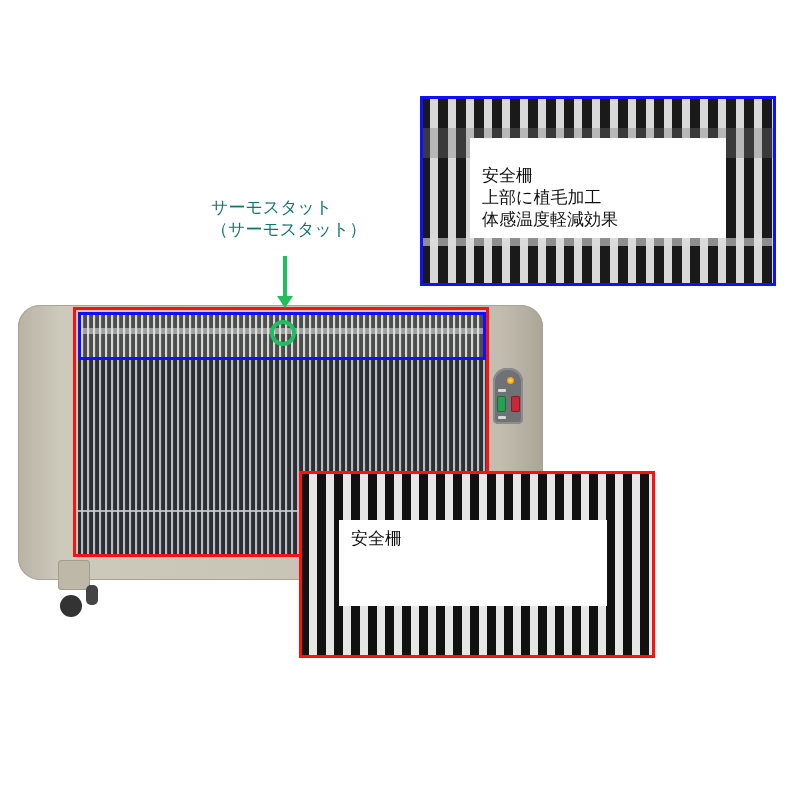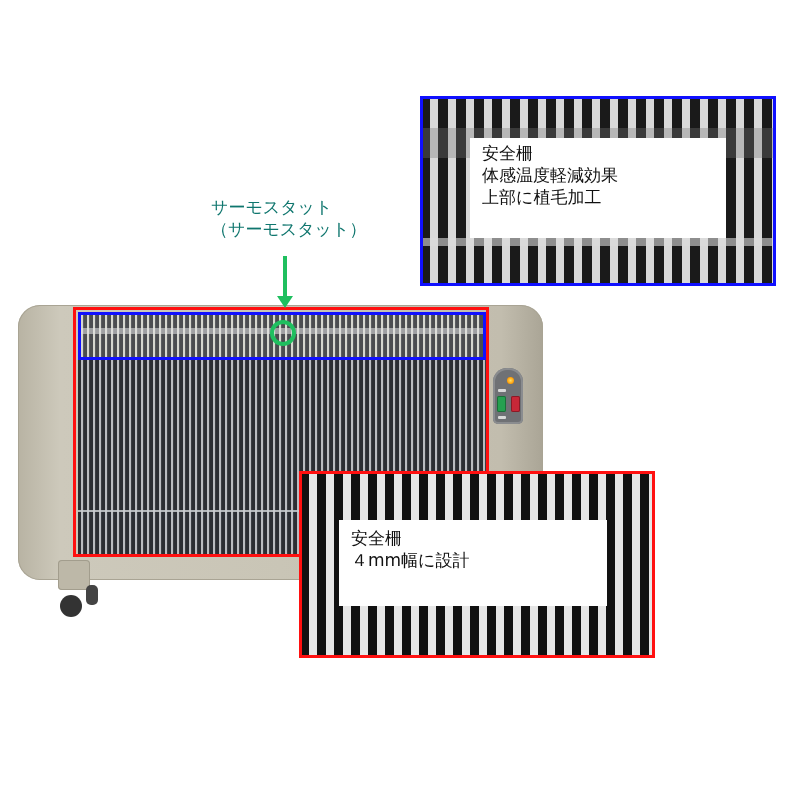--- a/index.html
+++ b/index.html
@@ -30,21 +30,21 @@
   .wheel{left:60px;top:595px;width:22px;height:22px;background:#333;border-radius:50%;}
   .wheel2{left:86px;top:585px;width:12px;height:20px;background:#444;border-radius:5px;}
 
   
   .inset-blue{left:420px;top:98px;width:356px;height:188px;background:
      repeating-linear-gradient(90deg,#1a1a1a 0px,#1a1a1a 10px,#d9d9d9 10px,#d9d9d9 18px);}
   .inset-blue .band{position:absolute;left:0;right:0;top:30px;height:30px;background:rgba(120,120,120,.35);}
   .inset-blue .band2{position:absolute;left:0;right:0;top:140px;height:8px;background:rgba(220,220,220,.6);}
   .inset-red{left:300px;top:472px;width:355px;height:185px;background:
      repeating-linear-gradient(90deg,#111 0px,#111 9px,#e6e6e6 9px,#e6e6e6 17px);}
-  .callout{background:#ffffff;color:#111;font-size:17px;line-height:22px;padding:4px 10px 0 12px;box-sizing:border-box;}
+  .callout{background:#ffffff;color:#111;font-size:17px;line-height:22px;padding:26px 10px 0 12px;box-sizing:border-box;}
   .callout div{white-space:nowrap;}
 
   .thermo-label{left:211px;top:196px;width:180px;font-size:17px;line-height:22px;color:#0f766e;}
   .arrow-shaft{left:283px;top:256px;width:4px;height:44px;background:#1fbf5f;}
   .arrow-head{left:277px;top:296px;width:0;height:0;border-left:8px solid transparent;border-right:8px solid transparent;border-top:12px solid #1fbf5f;}
   .thermo-circle{left:270px;top:320px;width:26px;height:26px;border:4px solid #1fbf5f;border-radius:50%;box-sizing:border-box;}
 </style>
 </head>
 <body>
 
@@ -75,22 +75,21 @@
 <div class="abs arrow-head"></div>
 <div class="abs thermo-circle"></div>
 
 <div class="abs inset-blue">
   <div class="band"></div>
   <div class="band2"></div>
 </div>
 <div class="abs blue-box" style="left:420px;top:96px;width:356px;height:190px;border-width:3px;"></div>
 <div class="abs callout" style="left:470px;top:138px;width:256px;height:100px;">
   <div>安全柵</div>
+  <div>上部に植毛加工</div>
   <div>体感温度軽減効果</div>
-  <div>上部に植毛加工</div>
 </div>
 
 <div class="abs inset-red"></div>
 <div class="abs red-box" style="left:299px;top:471px;width:356px;height:187px;"></div>
 <div class="abs callout" style="left:339px;top:520px;width:268px;height:86px;padding-top:7px;">
   <div>安全柵</div>
-  <div>４mm幅に設計</div>
 </div>
 
 </body></html>

